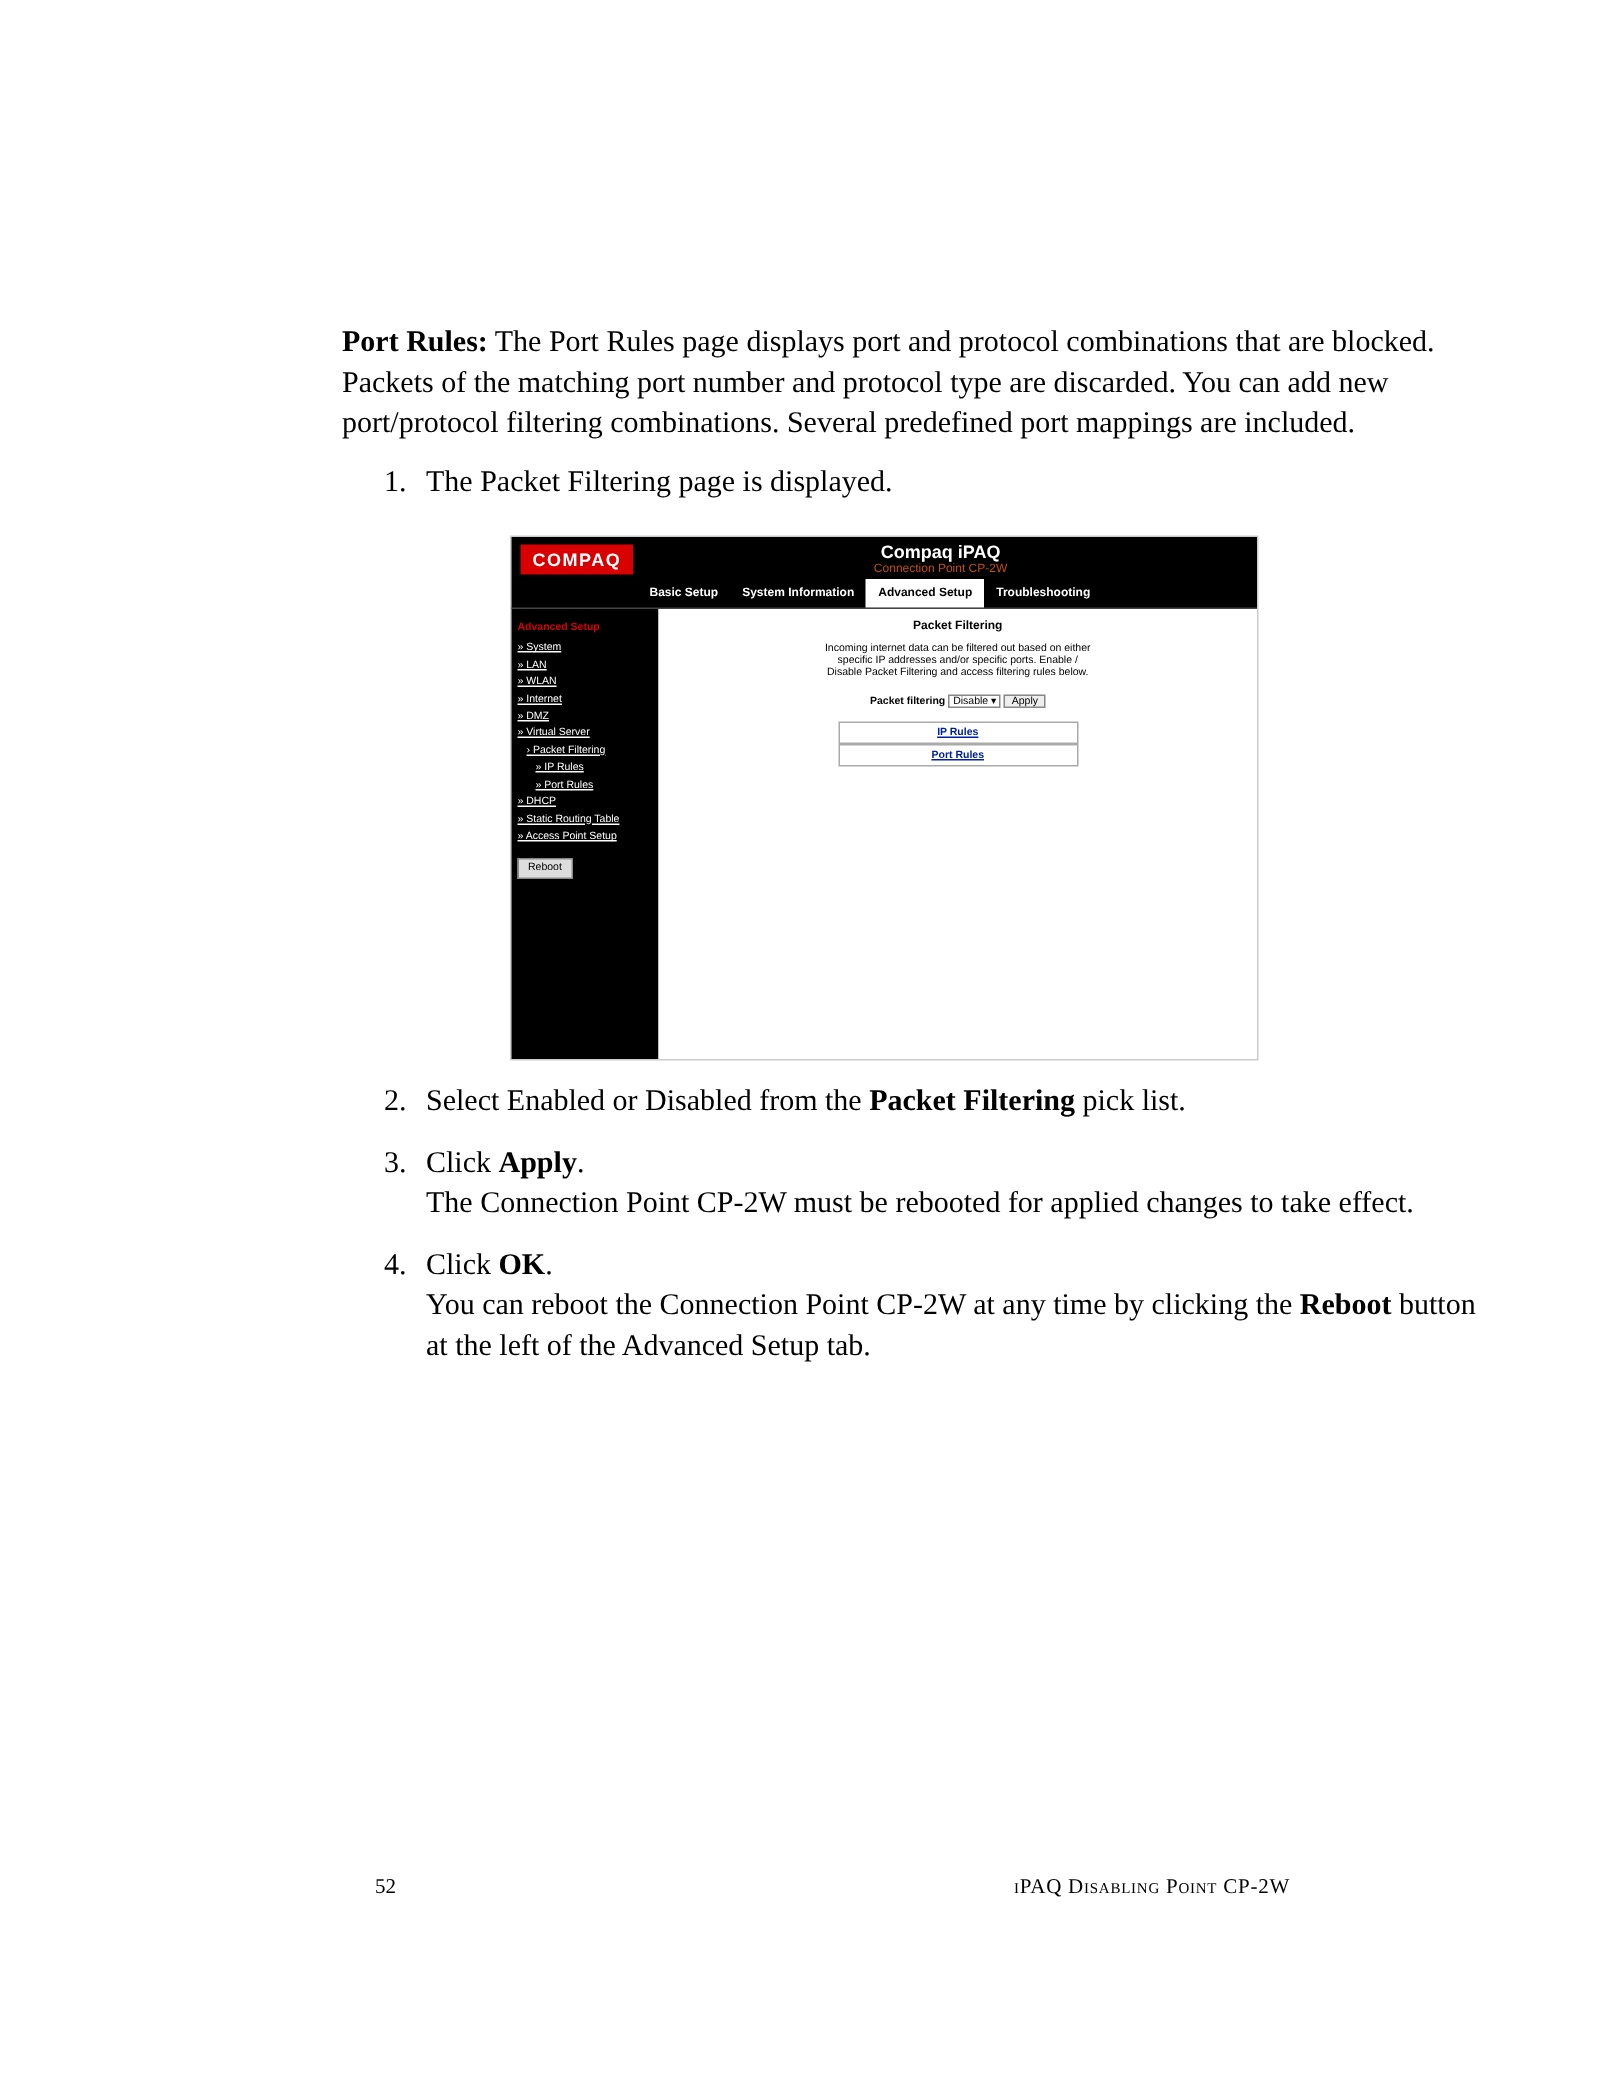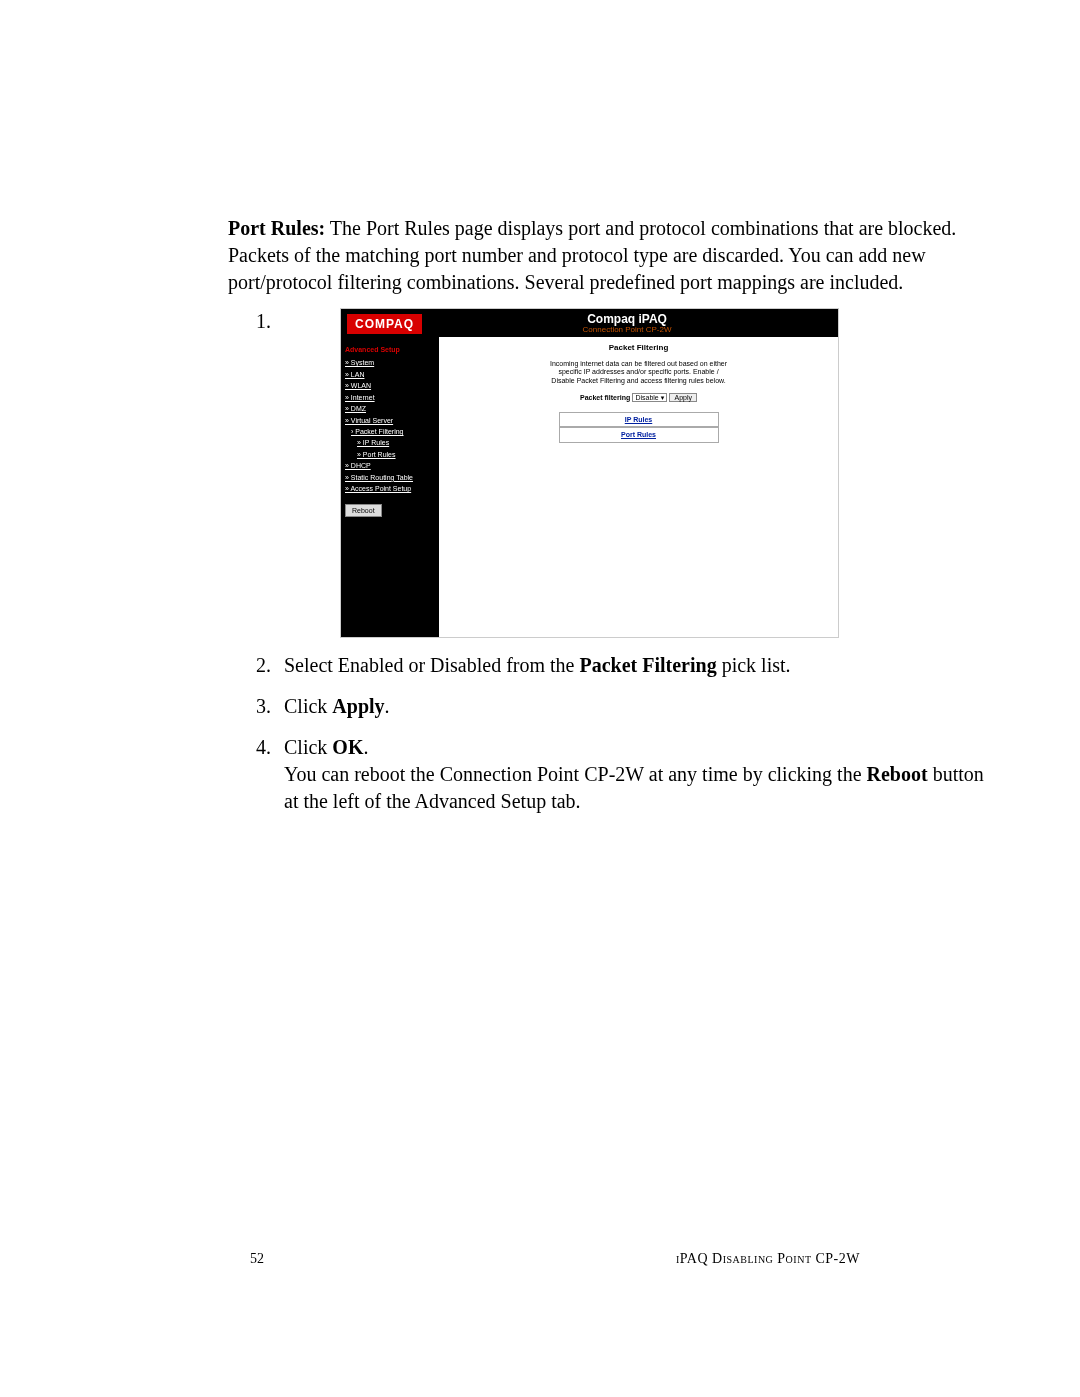--- a/index.html
+++ b/index.html
@@ -36,21 +36,21 @@
     padding-left: 28px;
     margin-bottom: 14px;
   }
   ol.numbered > li .num {
     position: absolute;
     left: 0;
     top: 0;
   }
   .bold { font-weight: bold; }
   .screenshot-embed {
-    margin: 12px 0 12px 56px;
+    margin: 22px 0 12px 56px;
     width: 497px;
     background: #fff;
     border: 1px solid #ccc;
   }
   .se-top {
     background: #000;
     display: flex;
     align-items: center;
     padding: 4px 6px 2px 6px;
   }
@@ -205,29 +205,36 @@
 
 <div class="page">
   <p class="para">
     <span class="bold">Port Rules:</span><span> The Port Rules page displays port and protocol combinations that are blocked. Packets of the matching port number and protocol type are discarded. You can add new port/protocol filtering combinations. Several predefined port mappings are included.</span>
   </p>
 
 
   <ol class="numbered">
     <li>
       <span class="num">1.</span>
+      <div>The Packet Filtering page is displayed.</div>
 
       
       <div class="screenshot-embed">
         <div class="se-top">
           <span class="compaq-logo">COMPAQ</span>
           <div class="se-title">
             <div class="se-title-main">Compaq iPAQ</div>
             <div class="se-title-sub">Connection Point CP-2W</div>
           </div>
+        </div>
+        <div class="se-tabs">
+          <div class="se-tab">Basic Setup</div>
+          <div class="se-tab">System Information</div>
+          <div class="se-tab se-tab-active">Advanced Setup</div>
+          <div class="se-tab">Troubleshooting</div>
         </div>
         <div class="se-body">
           <div class="se-sidebar">
             <div class="se-sidebar-title">Advanced Setup</div>
             <a>» System</a>
             <a>» LAN</a>
             <a>» WLAN</a>
             <a>» Internet</a>
             <a>» DMZ</a>
             <a>» Virtual Server</a>
@@ -261,20 +268,21 @@
       <span>
         <span>Select Enabled or Disabled from the </span><span class="bold">Packet Filtering</span><span> pick list.</span>
       </span>
     </li>
 
     <li>
       <span class="num">3.</span>
       <span>
         <span>Click </span><span class="bold">Apply</span><span>.</span>
       </span>
+      <div>The Connection Point CP-2W must be rebooted for applied changes to take effect.</div>
     </li>
 
     <li>
       <span class="num">4.</span>
       <span>
         <span>Click </span><span class="bold">OK</span><span>.</span>
       </span>
       <div>
         <span>You can reboot the Connection Point CP-2W at any time by clicking the </span><span class="bold">Reboot</span><span> button at the left of the Advanced Setup tab.</span>
       </div>

